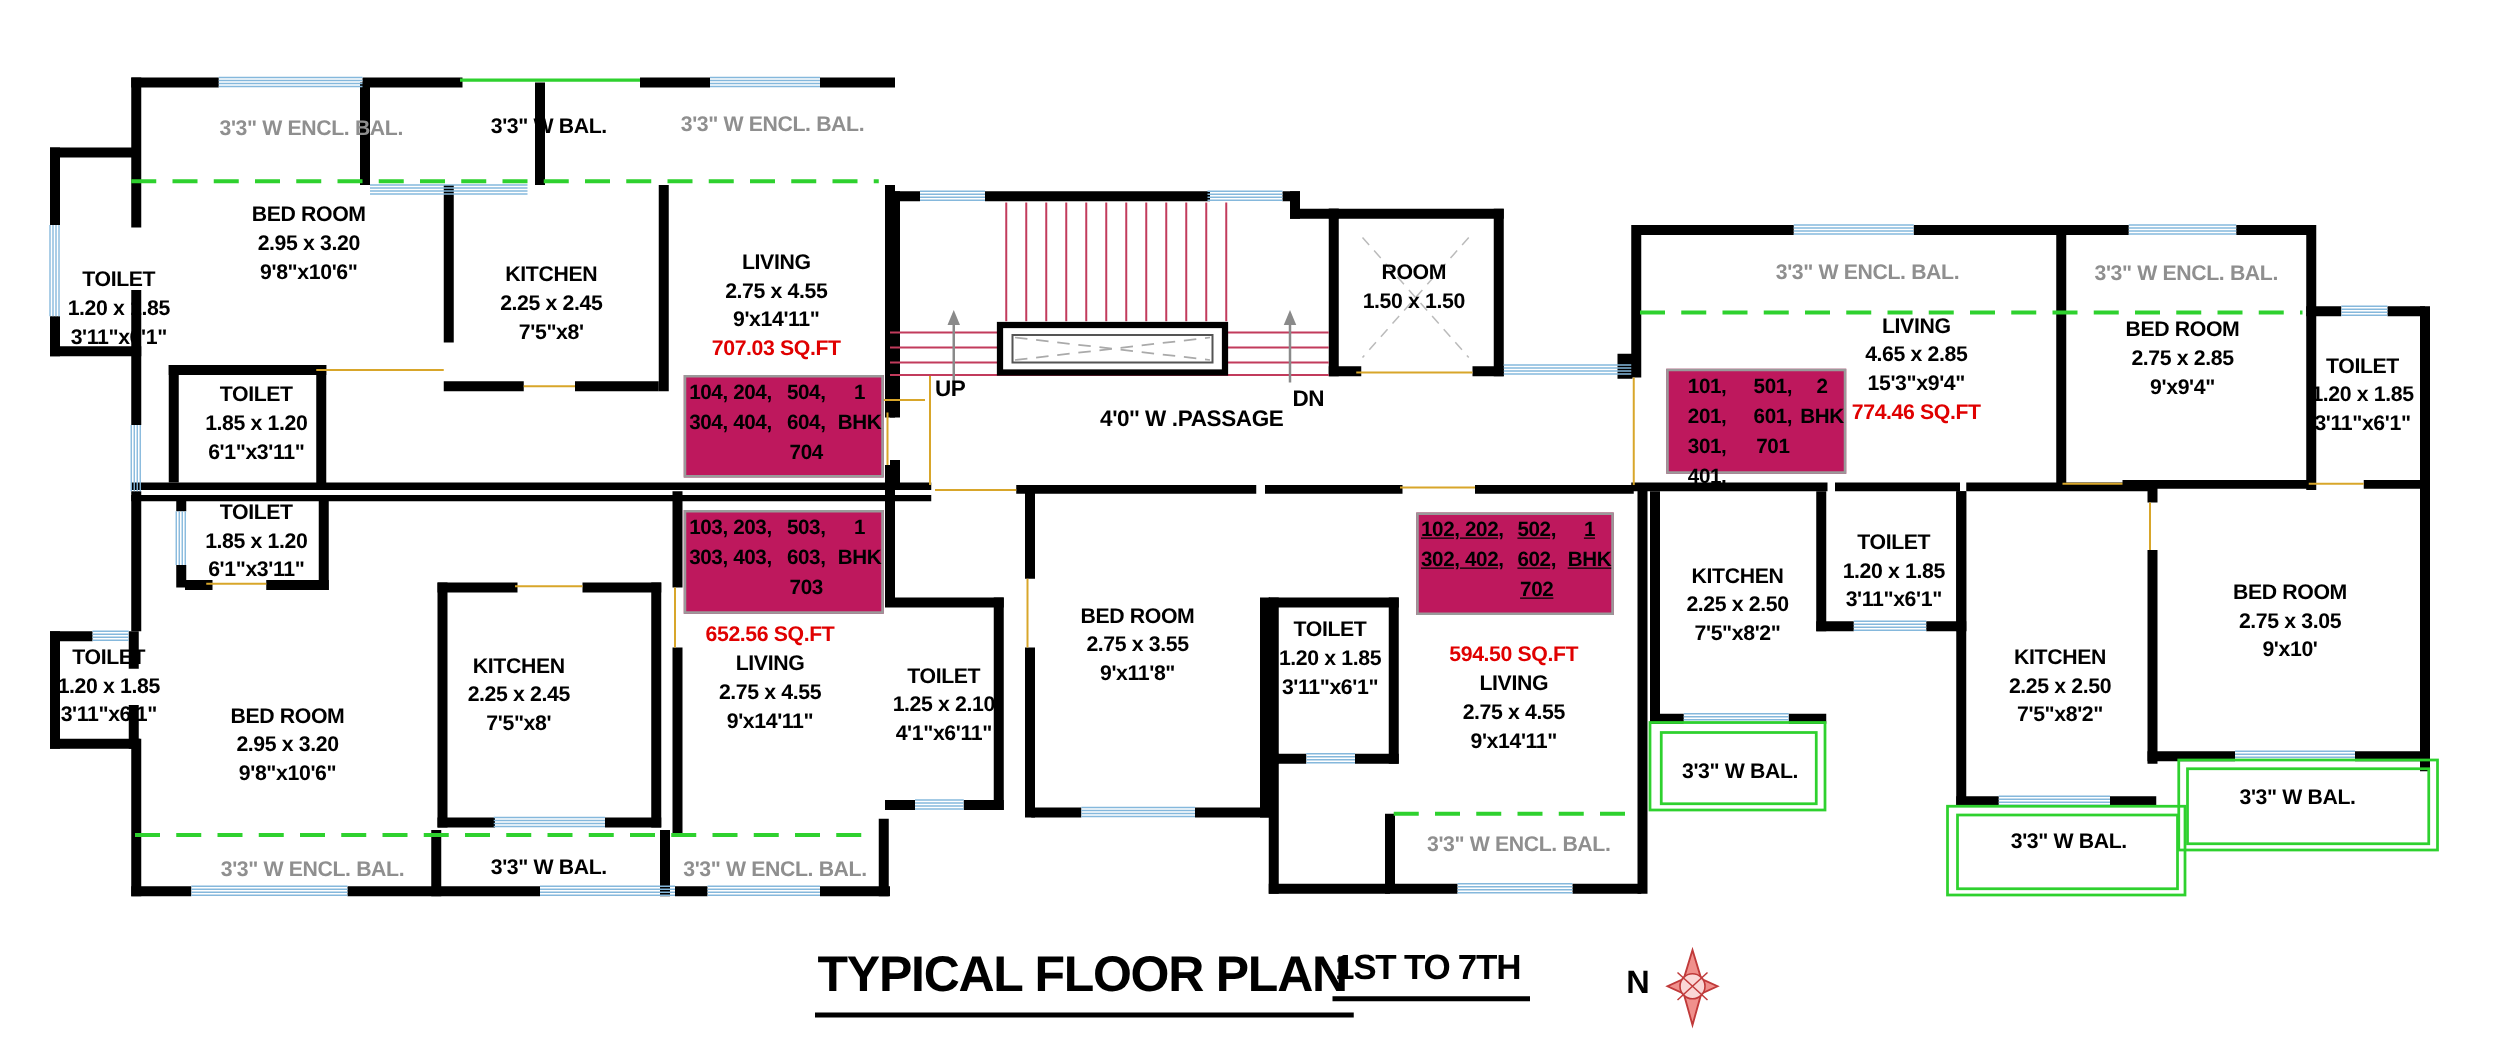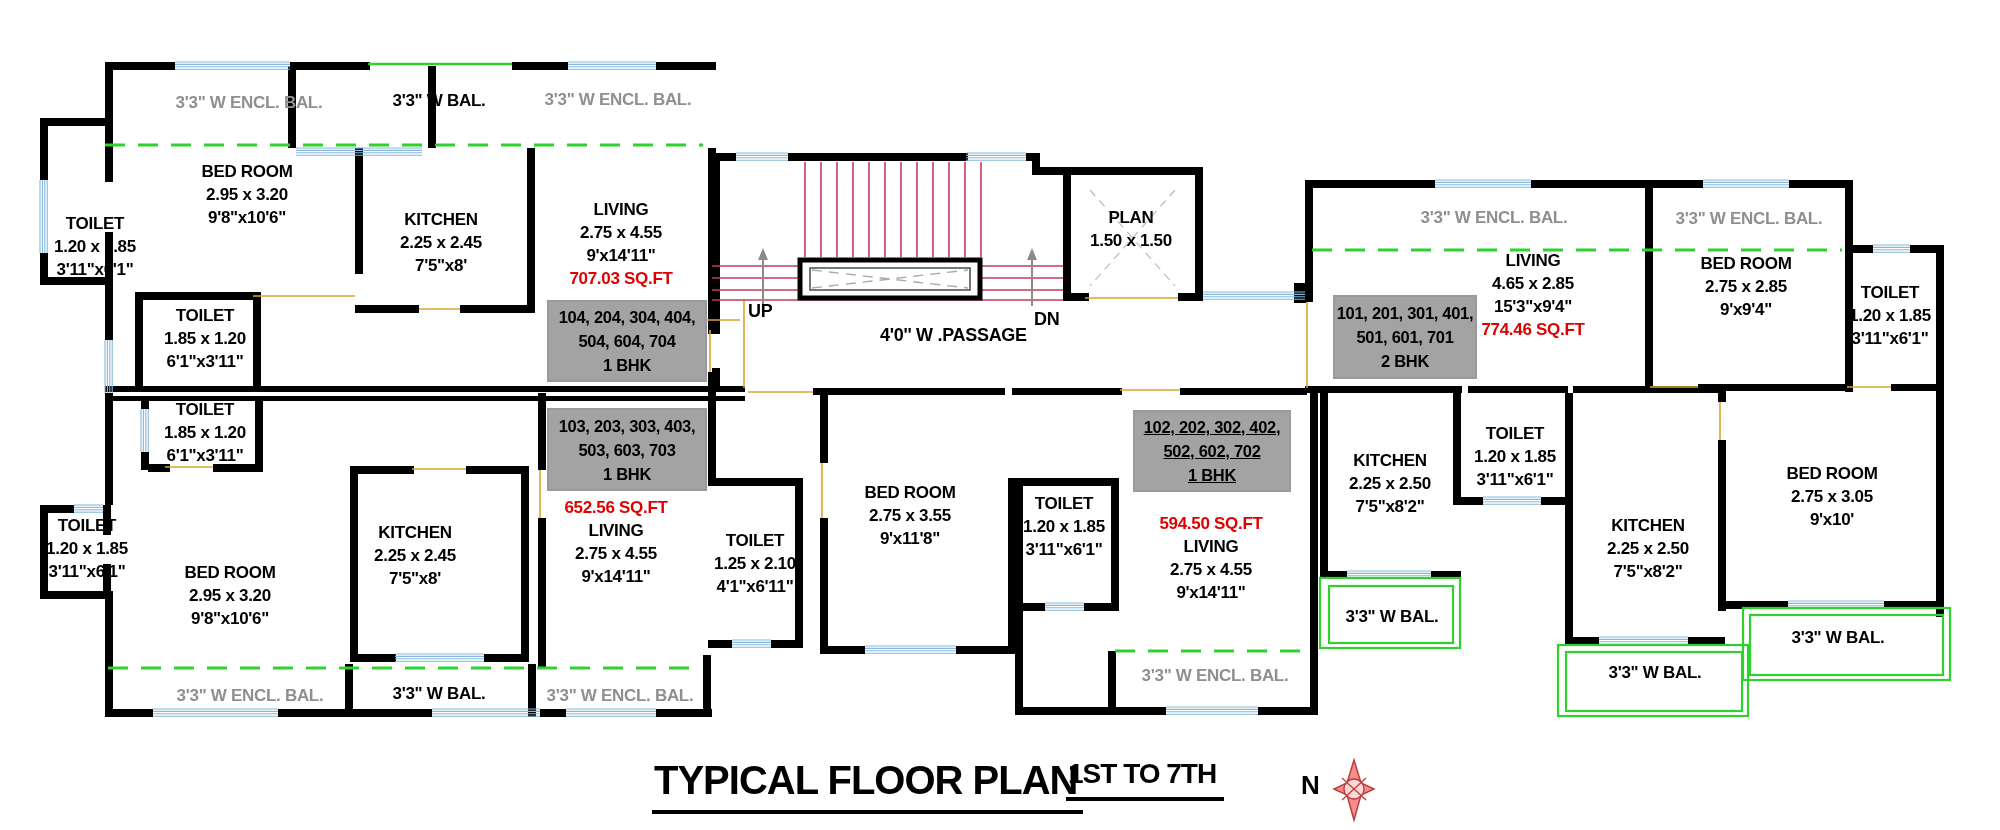--- a/index.html
+++ b/index.html
@@ -4,22 +4,22 @@
 <style>
   html,body{margin:0;padding:0;background:#ffffff;}
   body{font-family:"Liberation Sans", sans-serif;}
   #stage{position:relative;width:2000px;height:830px;background:#ffffff;overflow:hidden;}
   #plan-svg{position:absolute;left:0;top:0;}
   .lbl{position:absolute;text-align:center;font-weight:bold;color:#000;
        font-size:17px;line-height:23px;letter-spacing:-0.3px;white-space:nowrap;}
   .lbl .area{color:#e00000;}
   .bal-gray{color:#8f8f8f;}
   .bal-black{color:#000;}
-  .unit-box{position:absolute;border:2px solid #9a9a9a;background:#a3a3a3;
-       display:flex;flex-direction:column;justify-content:center;text-align:center;
+  .unit-box{position:absolute;border:2px solid #9a9a9a;background:#be185d;
+       display:flex;flex-direction:row;justify-content:center;text-align:center;
        font-weight:bold;font-size:16.5px;line-height:24px;letter-spacing:-0.3px;}
   .small-cap{position:absolute;font-weight:bold;font-size:18px;letter-spacing:-0.3px;}
   .title-wrap{position:absolute;top:758px;left:0;width:2000px;height:70px;}
   .title-main{position:absolute;left:652px;top:0;font-size:40px;font-weight:bold;
        letter-spacing:-1px;border-bottom:4px solid #000;padding:0 6px 7px 2px;}
   .title-range{position:absolute;left:1066px;top:0;font-size:28px;font-weight:bold;
        letter-spacing:-1px;border-bottom:4px solid #000;padding:0 8px 7px 2px;}
   .north-n{position:absolute;left:1301px;top:12px;font-size:26px;font-weight:bold;}
   #compass{position:absolute;left:1328px;top:-2px;}
 </style>
@@ -322,21 +322,21 @@
     <div>101, 201, 301, 401,</div>
     <div>501, 601, 701</div>
     <div>2 BHK</div>
   </div>
 
   <div class="small-cap" style="left:748px;top:301px;">UP</div>
   <div class="small-cap" style="left:1034px;top:298px;margin-top:11px;">DN</div>
   <div class="small-cap" style="left:880px;top:325px;">4'0'' W .PASSAGE</div>
 
   <div class="lbl" style="left:1071px;top:206px;width:120px;">
-    <div>PLAN</div>
+    <div>ROOM</div>
     <div>1.50 x 1.50</div>
   </div>
 
   <div id="room-labels">
       <div class="lbl" style="left: 5px; top: 212px; width: 180px;">
         <div>TOILET</div>
         <div>1.20 x 1.85</div>
         <div>3'11"x6'1"</div>
       </div>
       <div class="lbl" style="left: 157px; top: 160px; width: 180px;">

